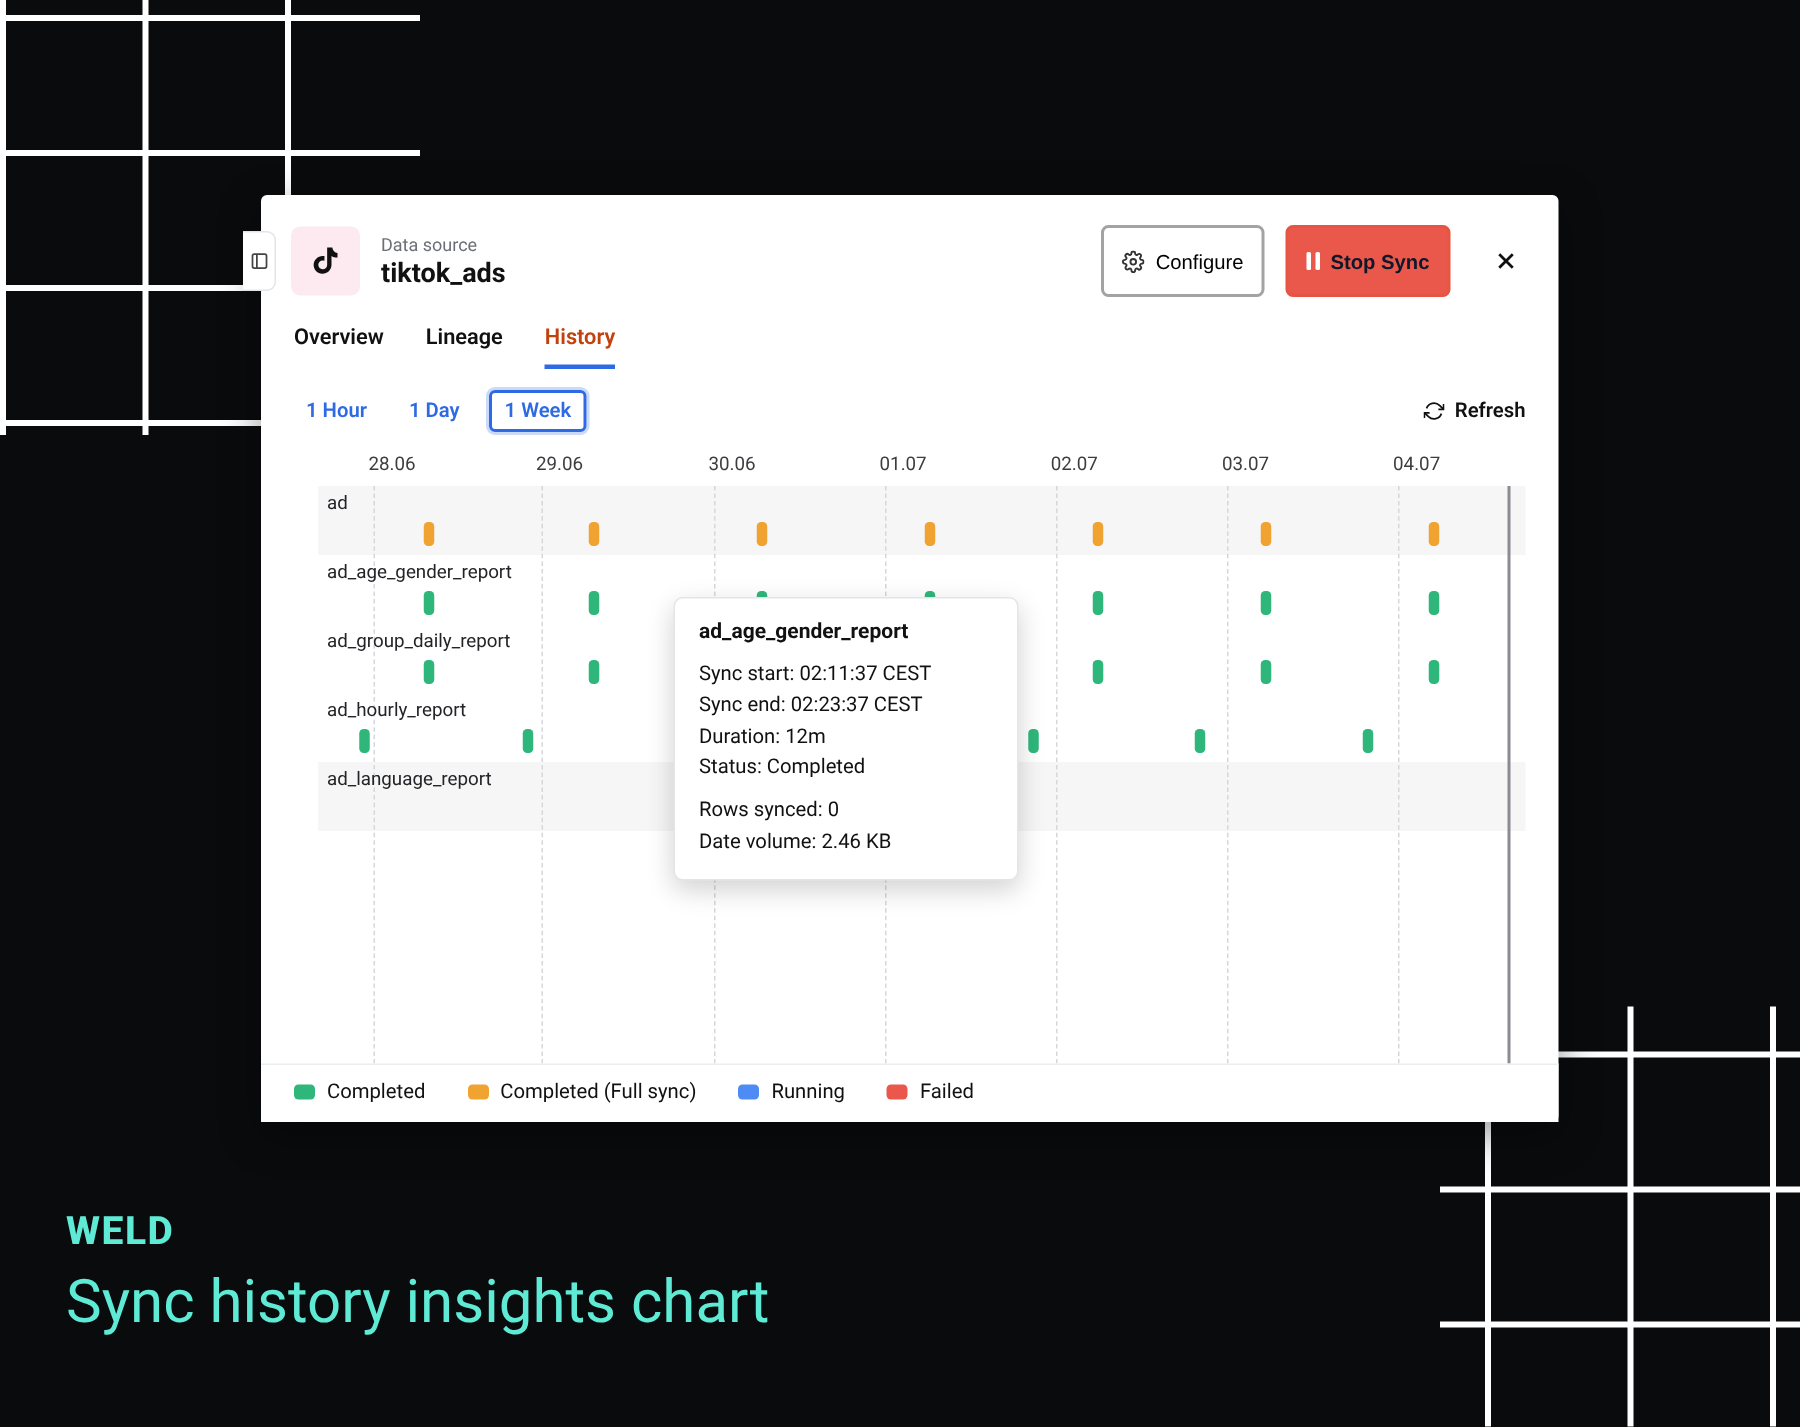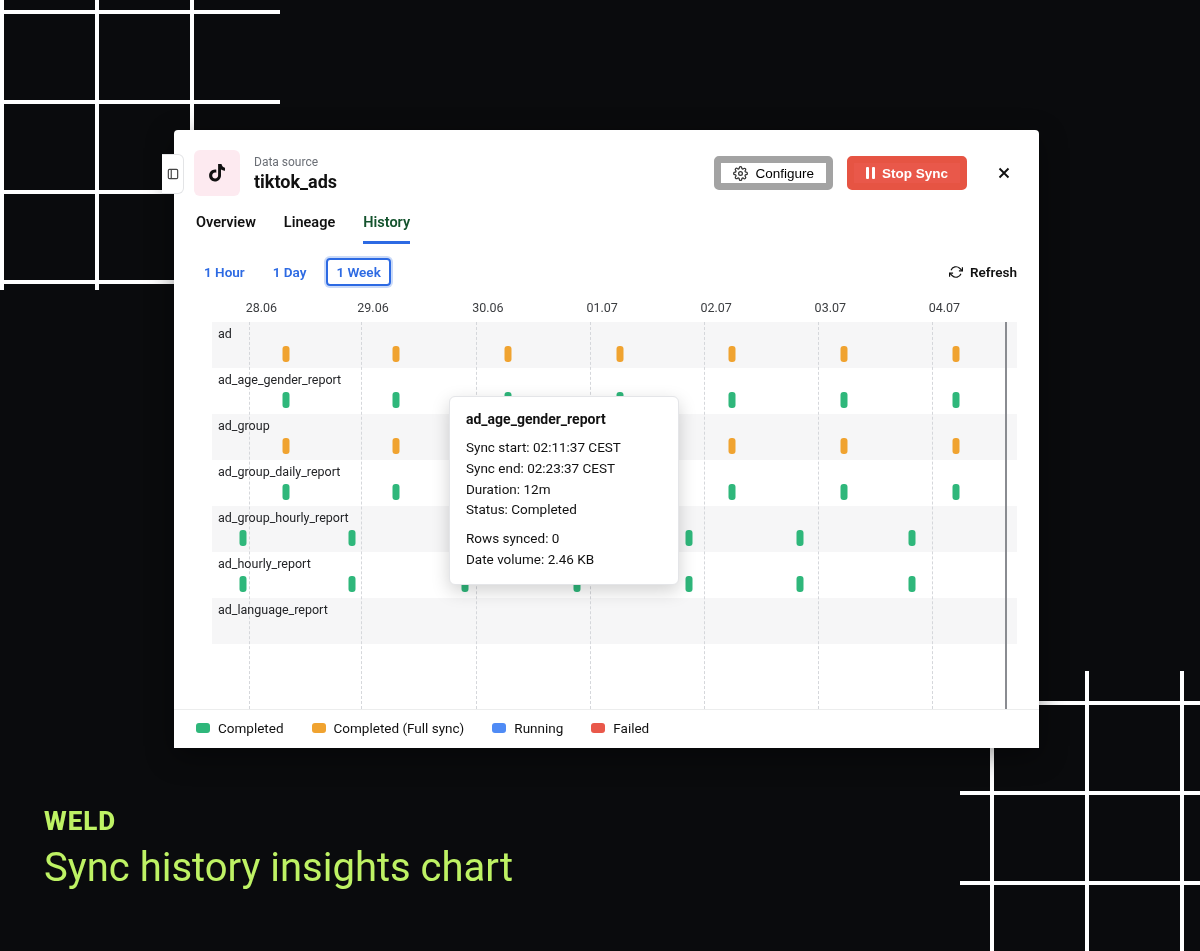--- a/index.html
+++ b/index.html
@@ -52,36 +52,36 @@
     background: #fdeaf0;
     border-radius: 6px;
     display: flex; align-items: center; justify-content: center;
   }
   .src-icon svg { width: 24px; height: 24px; }
   .src-meta .label { font-size: 12px; color: #6b6f76; margin-bottom: 2px; }
   .src-meta .name { font-size: 18px; font-weight: 700; }
   .spacer { flex: 1; }
   .btn {
     display: inline-flex; align-items: center; gap: 7px;
-    height: 34px; padding: 0 12px;
-    border: 7px solid #a3a3a3; border-radius: 5px;
+    height: 48px; padding: 0 12px;
+    border: 2px solid #a3a3a3; border-radius: 5px;
     background: #fff; font-size: 13.5px; font-weight: 500;
     cursor: pointer;
   }
   .btn-danger {
-    border-color: #e65443; background: #e9584a; color: #ffffff; font-weight: 600;
+    border-color: #e65443; background: #e9584a; color: #0f172a; font-weight: 600;
   }
   .close-x { margin-left: 10px; font-size: 22px; line-height: 1; cursor: pointer; color:#1a1a1a; padding:4px;}
   .tabs {
     display: flex; gap: 28px;
     padding: 6px 22px 0 22px;
     font-size: 14.5px; font-weight: 600;
   }
   .tab { padding-bottom: 10px; cursor: pointer; text-align: right; }
-  .tab.active { color: #14532d; border-bottom: 3px solid #2d6ae3; }
+  .tab.active { color: #c2410c; border-bottom: 3px solid #2d6ae3; }
   .toolbar {
     display: flex; align-items: center;
     padding: 14px 22px 10px 22px;
     font-size: 13.5px;
   }
   .range-group { display: flex; gap: 12px; align-items: center; }
   .range-opt { color: #2d6ae3; font-weight: 600; cursor: pointer; padding: 4px 8px; border-radius: 4px; }
   .range-opt.selected { border: 2px solid #2d6ae3; border-radius: 4px; box-shadow: 0 0 0 2px rgba(45,106,227,0.25); text-align: right;}
   .refresh { display: inline-flex; gap: 7px; align-items: center; cursor: pointer; font-weight: 600; font-size: 13.5px; }
 
@@ -118,21 +118,21 @@
     padding: 10px 22px 12px 22px;
     font-size: 13.5px; border-top: 1px solid #eceded;
     background:#fff;
   }
   .legend-item { display: inline-flex; align-items: center; gap: 8px; }
   .swatch { width: 14px; height: 10px; border-radius: 3px; }
   .sw-green{background:#2fb77b;} .sw-orange{background:#f0a330;}
   .sw-blue{background:#4f8bf5;} .sw-red{background:#e9584a;}
 
   .page-title {
-    position: absolute; left: 44px; top: 806px; color: #bef264;
+    position: absolute; left: 44px; top: 806px; color: #5eead4;
   }
   .page-title .brand { font-weight: 800; letter-spacing: 1px; font-size: 26px; }
   .page-title .sub { font-weight: 400; font-size: 40px; margin-top: 8px; }
 
   svg { display:block; }
 </style>
 </head>
 <body>
 
 <div class="grid-deco" style="left:-50px; top:-50px; width:330px; height:340px;">
@@ -245,56 +245,32 @@
             <div class="marks">
               <div class="mark c-green" style="left: 9.2%;"></div>
               <div class="mark c-green" style="left: 22.8%;"></div>
               <div class="mark c-green" style="left: 36.8%;"></div>
               <div class="mark c-green" style="left: 50.7%;"></div>
               <div class="mark c-green" style="left: 64.6%;"></div>
               <div class="mark c-green" style="left: 78.5%;"></div>
               <div class="mark c-green" style="left: 92.4%;"></div>
             </div>
           </div>
-          <div class="row gray">
-            <div class="row-label">ad_group</div>
-            <div class="marks">
-              <div class="mark c-orange" style="left: 9.2%;"></div>
-              <div class="mark c-orange" style="left: 22.8%;"></div>
-              <div class="mark c-orange" style="left: 36.8%;"></div>
-              <div class="mark c-orange" style="left: 50.7%;"></div>
-              <div class="mark c-orange" style="left: 64.6%;"></div>
-              <div class="mark c-orange" style="left: 78.5%;"></div>
-              <div class="mark c-orange" style="left: 92.4%;"></div>
-            </div>
-          </div>
           <div class="row">
             <div class="row-label">ad_group_daily_report</div>
             <div class="marks">
               <div class="mark c-green" style="left: 9.2%;"></div>
               <div class="mark c-green" style="left: 22.8%;"></div>
               <div class="mark c-green" style="left: 36.8%;"></div>
               <div class="mark c-green" style="left: 50.7%;"></div>
               <div class="mark c-green" style="left: 64.6%;"></div>
               <div class="mark c-green" style="left: 78.5%;"></div>
               <div class="mark c-green" style="left: 92.4%;"></div>
             </div>
           </div>
-          <div class="row gray">
-            <div class="row-label">ad_group_hourly_report</div>
-            <div class="marks">
-              <div class="mark c-green" style="left: 3.8%;"></div>
-              <div class="mark c-green" style="left: 17.4%;"></div>
-              <div class="mark c-green" style="left: 31.4%;"></div>
-              <div class="mark c-green" style="left: 45.3%;"></div>
-              <div class="mark c-green" style="left: 59.2%;"></div>
-              <div class="mark c-green" style="left: 73.1%;"></div>
-              <div class="mark c-green" style="left: 87%;"></div>
-            </div>
-          </div>
           <div class="row">
             <div class="row-label">ad_hourly_report</div>
             <div class="marks">
               <div class="mark c-green" style="left: 3.8%;"></div>
               <div class="mark c-green" style="left: 17.4%;"></div>
               <div class="mark c-green" style="left: 31.4%;"></div>
               <div class="mark c-green" style="left: 45.3%;"></div>
               <div class="mark c-green" style="left: 59.2%;"></div>
               <div class="mark c-green" style="left: 73.1%;"></div>
               <div class="mark c-green" style="left: 87%;"></div>

